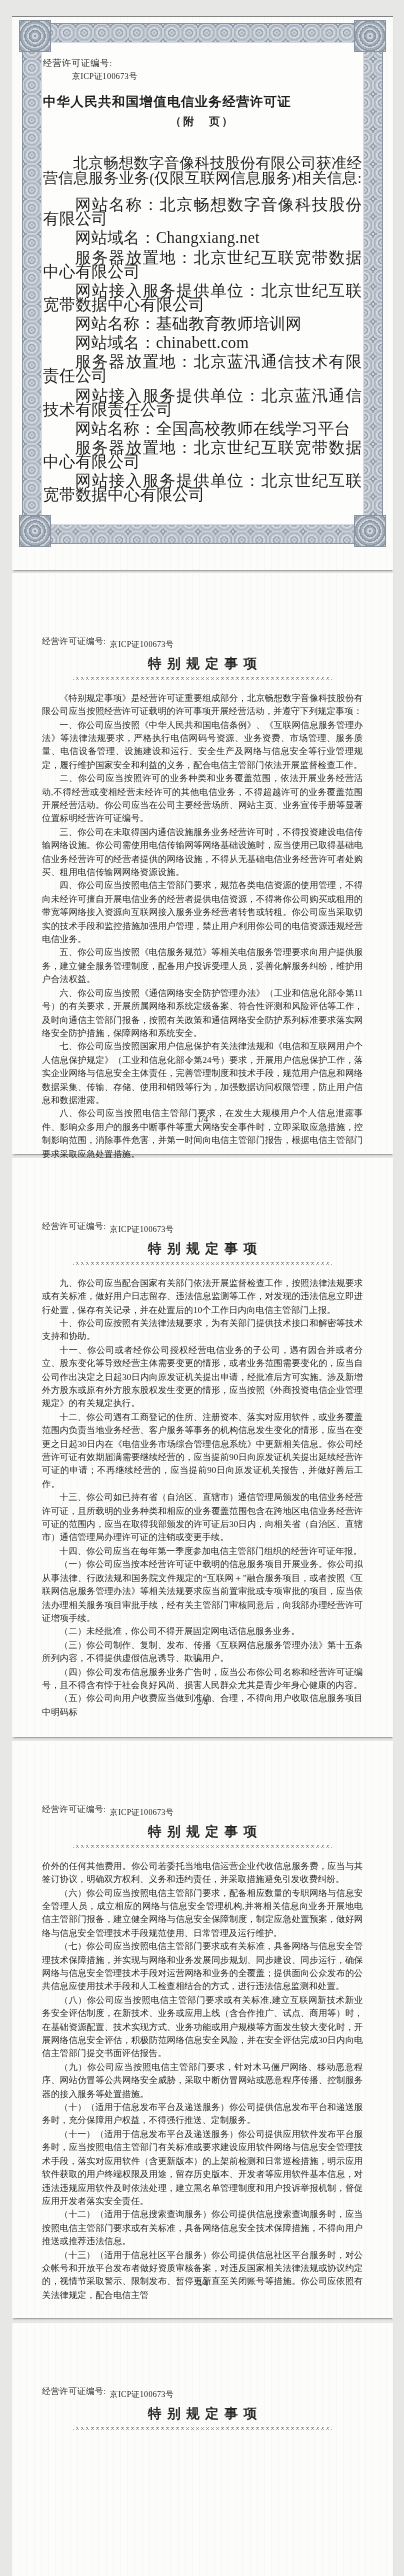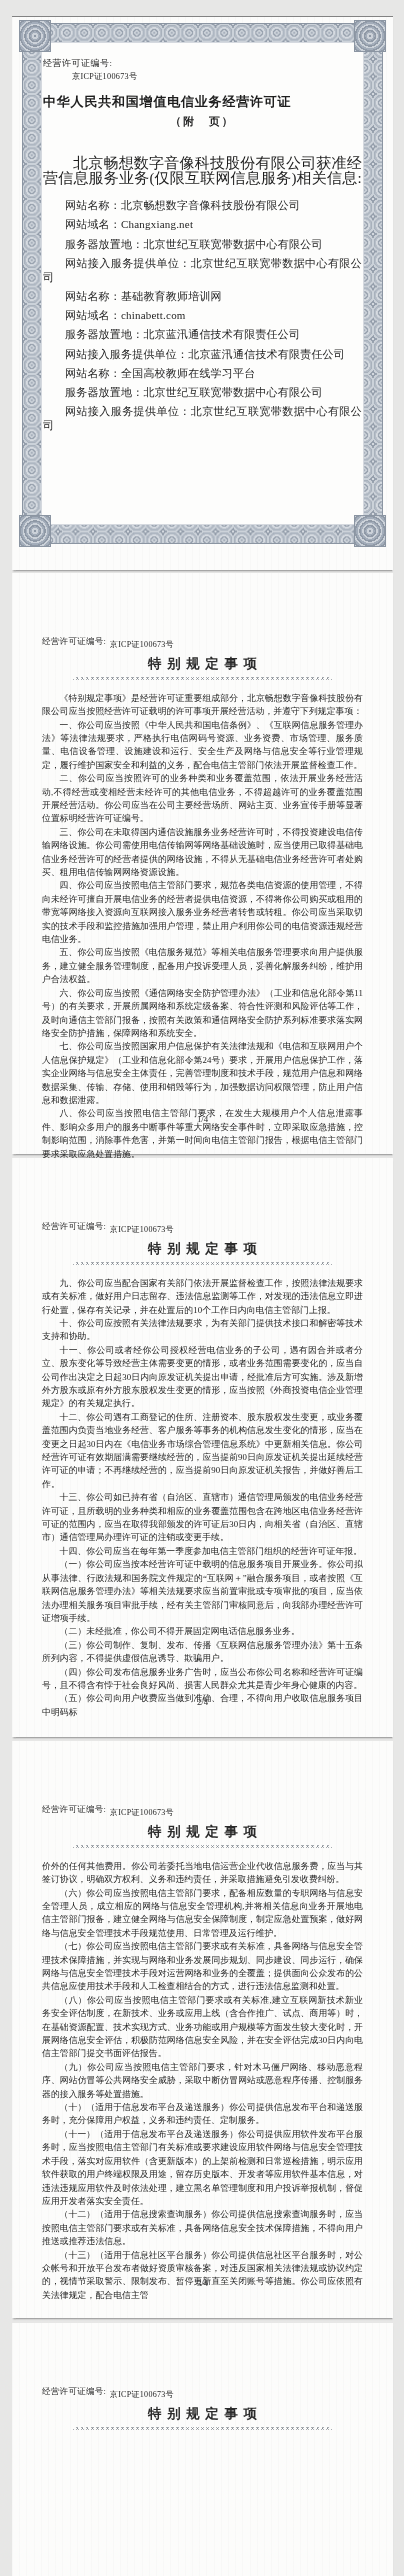--- a/index.html
+++ b/index.html
@@ -44,21 +44,21 @@
   .corner.bl{left:8.2px;bottom:24px;}
   .corner.br{right:8.2px;bottom:24px;}
 
   .p1-inner{position:relative;padding:40px 31px 0 31px;}
   .p1-lic-label{font-size:9px;letter-spacing:0.5px;}
   .p1-lic-no{font-size:8.2px;margin:1.5px 0 0 29px;letter-spacing:0.3px;}
   .p1-title{margin:11.3px 0 0;text-align:left;font-size:13px;font-weight:700;letter-spacing:0.8px;}
   .p1-subtitle{margin-top:3.6px;text-align:center;font-size:10.8px;font-weight:700;letter-spacing:2.1px;}
   .intro{margin:27px 0 12.4px;text-indent:2em;font-size:15px;line-height:15px;text-align:justify;letter-spacing:0.2px;}
   .cert-items{margin:0;}
-  .cert-item{margin:0 0 5.2px;text-indent:2em;font-size:11px;line-height:14px;text-align:justify;letter-spacing:0.2px;}
+  .cert-item{margin:0 0 5.2px;text-indent:2em;font-size:16px;line-height:14px;text-align:justify;letter-spacing:0.2px;}
 
   
   .sp .lic-row{padding:63px 0 0 30px;display:flex;align-items:flex-start;}
   .sp .lic-label{font-size:8.5px;letter-spacing:0.3px;}
   .sp .lic-no{font-size:8px;margin:3.1px 0 0 3.6px;letter-spacing:0.3px;}
   .sp-title{margin:5.2px 0 0;text-align:center;font-size:13.4px;font-weight:700;letter-spacing:5.7px;text-indent:5.7px;color:#2b2b2b;}
   .wavy{
     width:259px;height:3.6px;margin:3.6px auto 0;
     background-image:
       repeating-linear-gradient(55deg,rgba(100,108,118,0.55) 0 0.9px,transparent 0.9px 4.1px),
@@ -127,21 +127,21 @@
   <div class="lic-row">
     <span class="lic-label">经营许可证编号:</span>
     <span class="lic-no">京ICP证100673号</span>
   </div>
   <h2 class="sp-title">特别规定事项</h2>
   <div class="wavy"></div>
   <div class="sp-body">
       <p class="para">九、你公司应当配合国家有关部门依法开展监督检查工作，按照法律法规要求或有关标准，做好用户日志留存、违法信息监测等工作，对发现的违法信息立即进行处置，保存有关记录，并在处置后的10个工作日内向电信主管部门上报。</p>
       <p class="para">十、你公司应按照有关法律法规要求，为有关部门提供技术接口和解密等技术支持和协助。</p>
       <p class="para">十一、你公司或者经你公司授权经营电信业务的子公司，遇有因合并或者分立、股东变化等导致经营主体需要变更的情形，或者业务范围需要变化的，应当自公司作出决定之日起30日内向原发证机关提出申请，经批准后方可实施。涉及新增外方股东或原有外方股东股权发生变更的情形，应当按照《外商投资电信企业管理规定》的有关规定执行。</p>
-      <p class="para">十二、你公司遇有工商登记的住所、注册资本、股东股权发生变更，或业务覆盖范围内负责当地业务经营、客户服务等事务的机构信息发生变化的情形，应当在变更之日起30日内在《电信业务市场综合管理信息系统》中更新相关信息。你公司经营许可证有效期届满需要继续经营的，应当提前90日向原发证机关提出延续经营许可证的申请；不再继续经营的，应当提前90日向原发证机关报告，并做好善后工作。</p>
+      <p class="para">十二、你公司遇有工商登记的住所、注册资本、落实对应用软件，或业务覆盖范围内负责当地业务经营、客户服务等事务的机构信息发生变化的情形，应当在变更之日起30日内在《电信业务市场综合管理信息系统》中更新相关信息。你公司经营许可证有效期届满需要继续经营的，应当提前90日向原发证机关提出延续经营许可证的申请；不再继续经营的，应当提前90日向原发证机关报告，并做好善后工作。</p>
       <p class="para">十三、你公司如已持有省（自治区、直辖市）通信管理局颁发的电信业务经营许可证，且所载明的业务种类和相应的业务覆盖范围包含在跨地区电信业务经营许可证的范围内，应当在取得我部颁发的许可证后30日内，向相关省（自治区、直辖市）通信管理局办理许可证的注销或变更手续。</p>
       <p class="para">十四、你公司应当在每年第一季度参加电信主管部门组织的经营许可证年报。</p>
       <p class="para">（一）你公司应当按本经营许可证中载明的信息服务项目开展业务。你公司拟从事法律、行政法规和国务院文件规定的“互联网＋”融合服务项目，或者按照《互联网信息服务管理办法》等相关法规要求应当前置审批或专项审批的项目，应当依法办理相关服务项目审批手续，经有关主管部门审核同意后，向我部办理经营许可证增项手续。</p>
       <p class="para">（二）未经批准，你公司不得开展固定网电话信息服务业务。</p>
       <p class="para">（三）你公司制作、复制、发布、传播《互联网信息服务管理办法》第十五条所列内容，不得提供虚假信息诱导、欺骗用户。</p>
       <p class="para">（四）你公司发布信息服务业务广告时，应当公布你公司名称和经营许可证编号，且不得含有悖于社会良好风尚、损害人民群众尤其是青少年身心健康的内容。</p>
       <p class="para">（五）你公司向用户收费应当做到准确、合理，不得向用户收取信息服务项目中明码标</p>
     </div>
   <div class="pgnum">2/4</div>
 </section>
@@ -152,21 +152,21 @@
     <span class="lic-no">京ICP证100673号</span>
   </div>
   <h2 class="sp-title">特别规定事项</h2>
   <div class="wavy"></div>
   <div class="sp-body">
       <p class="para no-indent">价外的任何其他费用。你公司若委托当地电信运营企业代收信息服务费，应当与其签订协议，明确双方权利、义务和违约责任，并采取措施避免引发收费纠纷。</p>
       <p class="para">（六）你公司应当按照电信主管部门要求，配备相应数量的专职网络与信息安全管理人员，成立相应的网络与信息安全管理机构,并将相关信息向业务开展地电信主管部门报备，建立健全网络与信息安全保障制度，制定应急处置预案，做好网络与信息安全管理技术手段规范使用、日常管理及运行维护。</p>
       <p class="para">（七）你公司应当按照电信主管部门要求或有关标准，具备网络与信息安全管理技术保障措施，并实现与网络和业务发展同步规划、同步建设、同步运行，确保网络与信息安全管理技术手段对运营网络和业务的全覆盖；提供面向公众发布的公共信息应使用技术手段和人工检查相结合的方式，进行违法信息监测和处置。</p>
       <p class="para">（八）你公司应当按照电信主管部门要求或有关标准,建立互联网新技术新业务安全评估制度，在新技术、业务或应用上线（含合作推广、试点、商用等）时，在基础资源配置、技术实现方式、业务功能或用户规模等方面发生较大变化时，开展网络信息安全评估，积极防范网络信息安全风险，并在安全评估完成30日内向电信主管部门提交书面评估报告。</p>
       <p class="para">（九）你公司应当按照电信主管部门要求，针对木马僵尸网络、移动恶意程序、网站仿冒等公共网络安全威胁，采取中断仿冒网站或恶意程序传播、控制服务器的接入服务等处置措施。</p>
-      <p class="para">（十）（适用于信息发布平台及递送服务）你公司提供信息发布平台和递送服务时，充分保障用户权益，义务和违约责任、定制服务。</p>
+      <p class="para">（十）（适用于信息发布平台及递送服务）你公司提供信息发布平台和递送服务时，充分保障用户权益，不得强行推送、定制服务。</p>
       <p class="para">（十一）（适用于信息发布平台及递送服务）你公司提供应用软件发布平台服务时，应当按照电信主管部门有关标准或要求建设应用软件网络与信息安全管理技术手段，落实对应用软件（含更新版本）的上架前检测和日常巡检措施，明示应用软件获取的用户终端权限及用途，留存历史版本、开发者等应用软件基本信息，对违法违规应用软件及时依法处理，建立黑名单管理制度和用户投诉举报机制，督促应用开发者落实安全责任。</p>
       <p class="para">（十二）（适用于信息搜索查询服务）你公司提供信息搜索查询服务时，应当按照电信主管部门要求或有关标准，具备网络信息安全技术保障措施，不得向用户推送或推荐违法信息。</p>
       <p class="para">（十三）（适用于信息社区平台服务）你公司提供信息社区平台服务时，对公众帐号和开放平台发布者做好资质审核备案，对违反国家相关法律法规或协议约定的，视情节采取警示、限制发布、暂停更新直至关闭账号等措施。你公司应依照有关法律规定，配合电信主管</p>
     </div>
   <div class="pgnum">3/4</div>
 </section>
 
 <section class="page page5 sp">
   <div class="lic-row">
     <span class="lic-label">经营许可证编号:</span>

